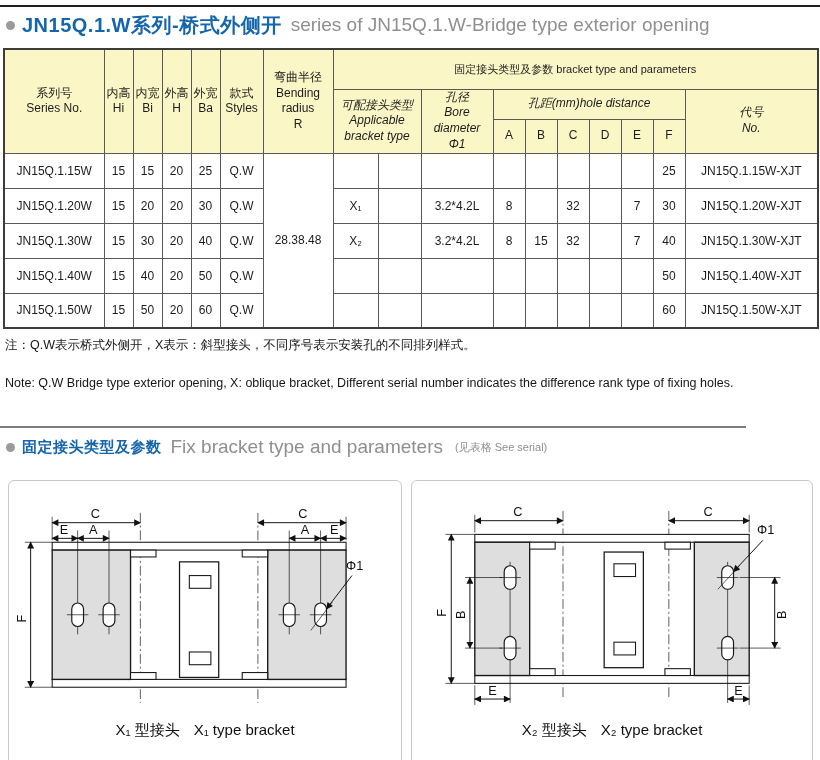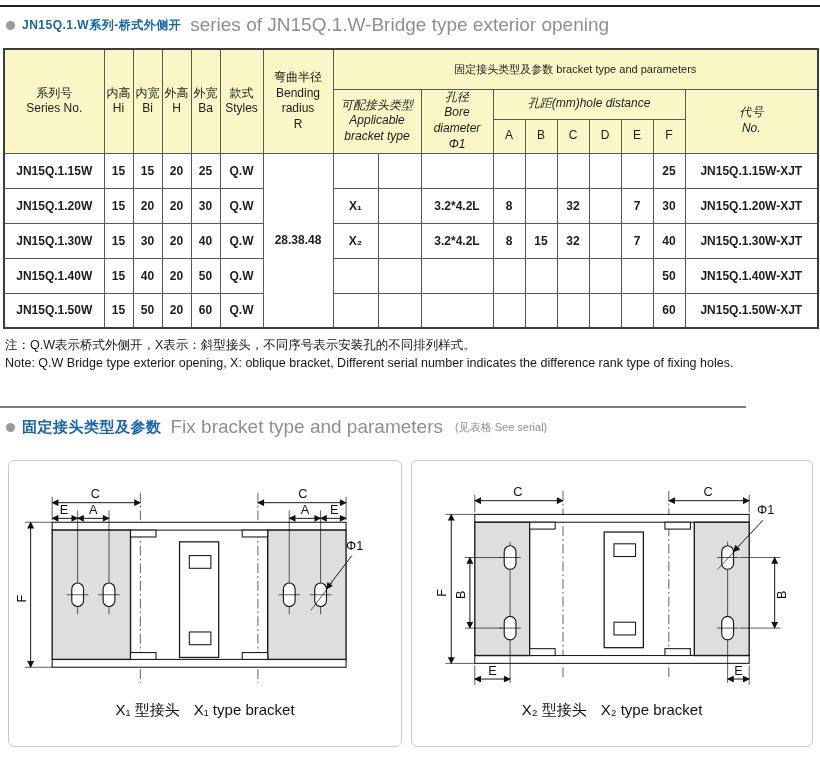--- a/index.html
+++ b/index.html
@@ -4,32 +4,32 @@
 <style>
   html,body{margin:0;padding:0;}
   body{
     width:820px;height:760px;background:#ffffff;overflow:hidden;
     font-family:"Liberation Sans","DejaVu Sans",sans-serif;color:#1a1a1a;
   }
   .topline{height:2px;background:#1f1f1f;margin-top:5px;}
   
   .title-row{display:flex;align-items:center;margin:7px 0 0 6px;height:22px;}
   .bullet{width:9px;height:9px;border-radius:50%;background:#9a9a9a;margin-right:7px;flex:0 0 auto;}
-  .t-zh{color:#1565ad;font-weight:bold;font-size:12px;letter-spacing:.5px;}
+  .t-zh{color:#1565ad;font-weight:bold;font-size:20px;letter-spacing:.5px;}
   .t-en{color:#8f8f8f;font-size:19px;margin-left:9px;}
   .t-aside{color:#8f8f8f;font-size:11px;margin-left:12px;}
   
   table.spec{border-collapse:collapse;margin:12px 0 0 3px;width:814px;table-layout:fixed;
     border:2px solid #3c3c3c;}
   table.spec th,table.spec td{border:1px solid #595959;padding:0 2px;overflow:hidden;}
   table.spec th{background:#FBF6C6;font-weight:normal;font-size:12px;line-height:1.3;
     white-space:pre-line;text-align:center;color:#1c1c1c;}
   table.spec td{font-size:12px;text-align:center;color:#1c1c1c;}
   tr.hr1{height:40px;} tr.hr2{height:30px;font-style:italic;} tr.hr3{height:34px;}
-  tr.body-row{height:35px;font-weight:bold;}
+  tr.body-row{height:35px;}
   td.ser,td.code{text-align:left;padding-left:7px;}
   
   .note{margin:7px 0 0 5px;font-size:12.5px;color:#161616;line-height:1.45;}
   
   .divider{margin-top:34px;width:746px;height:2px;background:#7d7d7d;}
   
   .panels{display:flex;gap:9px;margin:22px 8px 0 8px;}
   .panel{background:#fff;border:1px solid #c9c9c9;border-radius:6px;flex:0 0 auto;
     display:flex;flex-direction:column;align-items:center;}
   .panel.left{width:392px;height:285px;}
@@ -208,21 +208,21 @@
       <td></td>
       <td></td>
       <td></td>
       <td>60</td>
       <td class="code">JN15Q.1.50W-XJT</td>
     </tr>
   </tbody>
 </table>
 
 <div class="note">注：Q.W表示桥式外侧开，X表示：斜型接头，不同序号表示安装孔的不同排列样式。</div>
-<div class="note" style="margin-top:0">Note: Q.W Bridge type exterior opening, X: oblique bracket, Different serial number indicates the difference rank type of fixing holes.</div>
+<div class="note" style="margin-top:20px">Note: Q.W Bridge type exterior opening, X: oblique bracket, Different serial number indicates the difference rank type of fixing holes.</div>
 
 <div class="divider"></div>
 
 <div class="title-row" style="margin-top:8px">
   <span class="bullet"></span>
   <span class="t-zh" style="font-size:15px">固定接头类型及参数</span>
   <span class="t-en">Fix bracket type and parameters</span>
   <span class="t-aside">(见表格 See serial)</span>
 </div>
 

